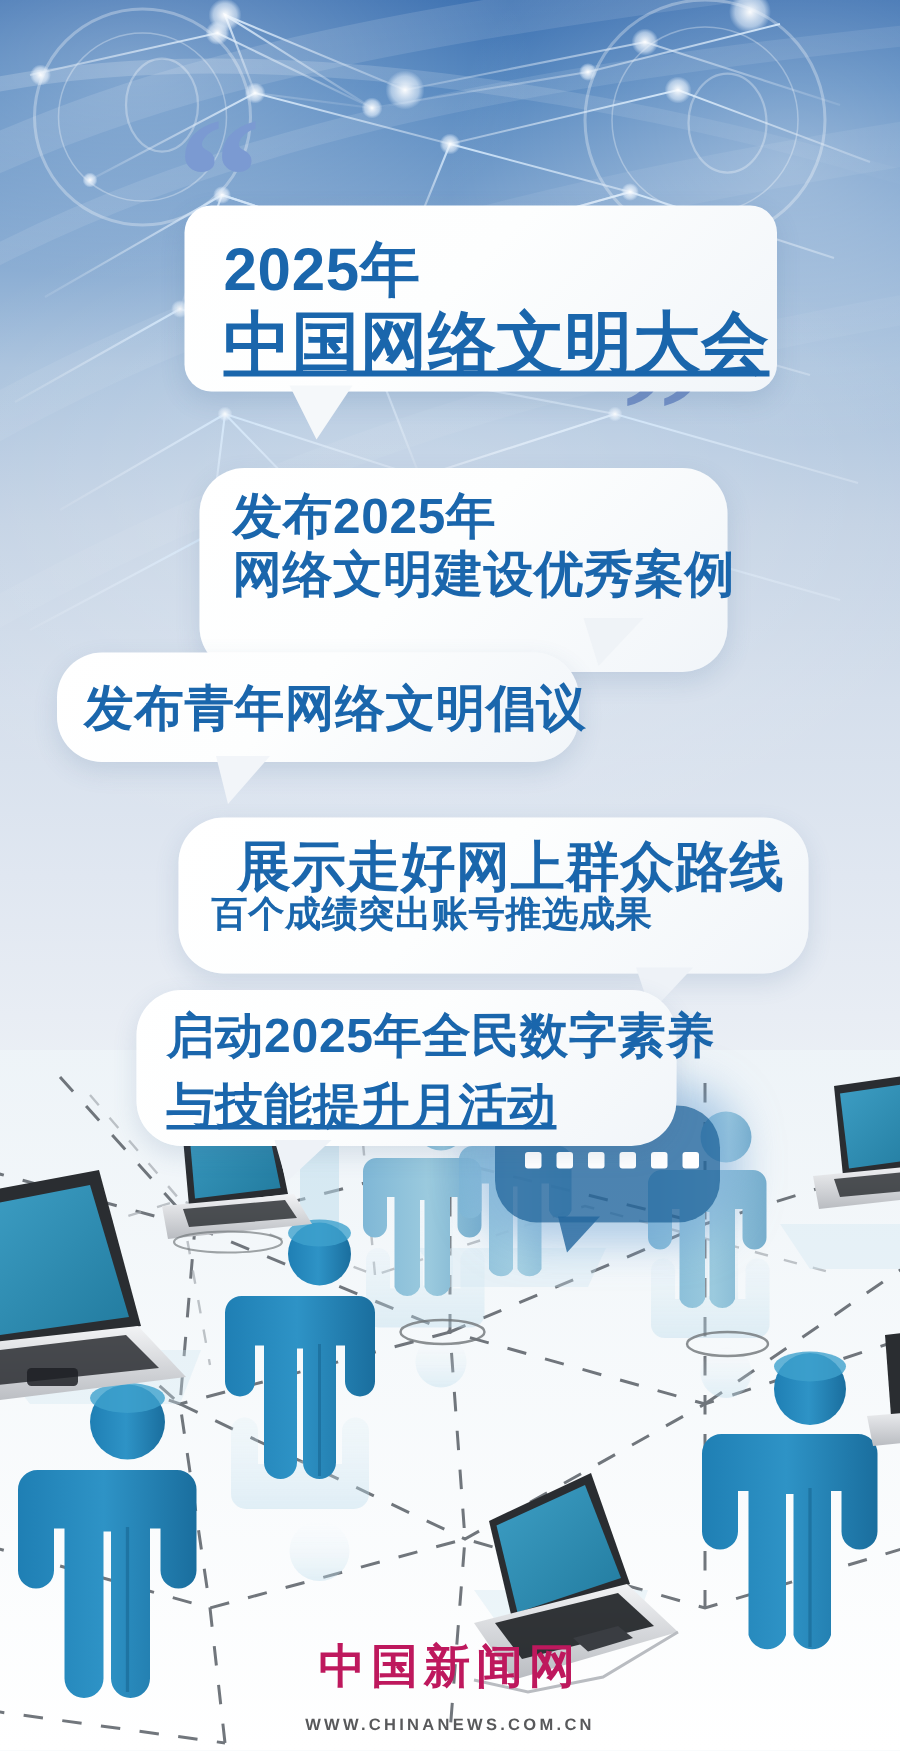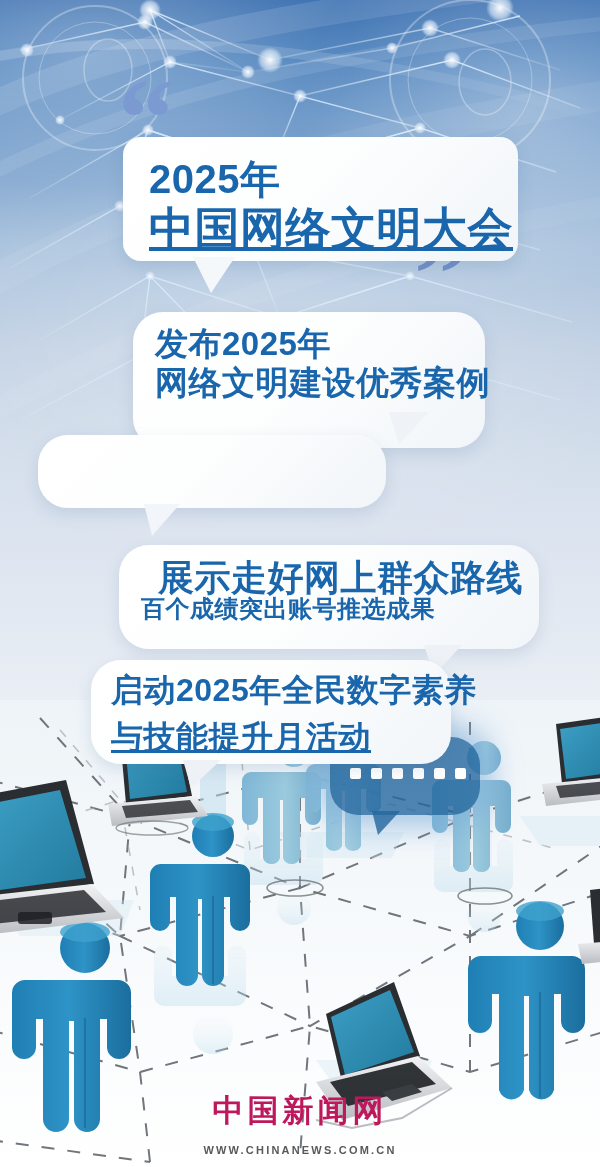--- a/index.html
+++ b/index.html
@@ -352,20 +352,21 @@
     <div class="tail"></div>
   </div>
 
   <div class="bubble" id="b2">
     <div class="txt l1">发布2025年</div>
     <div class="txt l2">网络文明建设优秀案例</div>
     <div class="tail"></div>
   </div>
 
   <div class="bubble" id="b3">
+    <div class="txt l1">发布青年网络文明倡议</div>
     <div class="tail"></div>
   </div>
 
   <div class="bubble" id="b4">
     <div class="txt l1">展示走好网上群众路线</div>
     <div class="txt l2">百个成绩突出账号推选成果</div>
     <div class="tail"></div>
   </div>
 
   <div class="bubble" id="b5">

